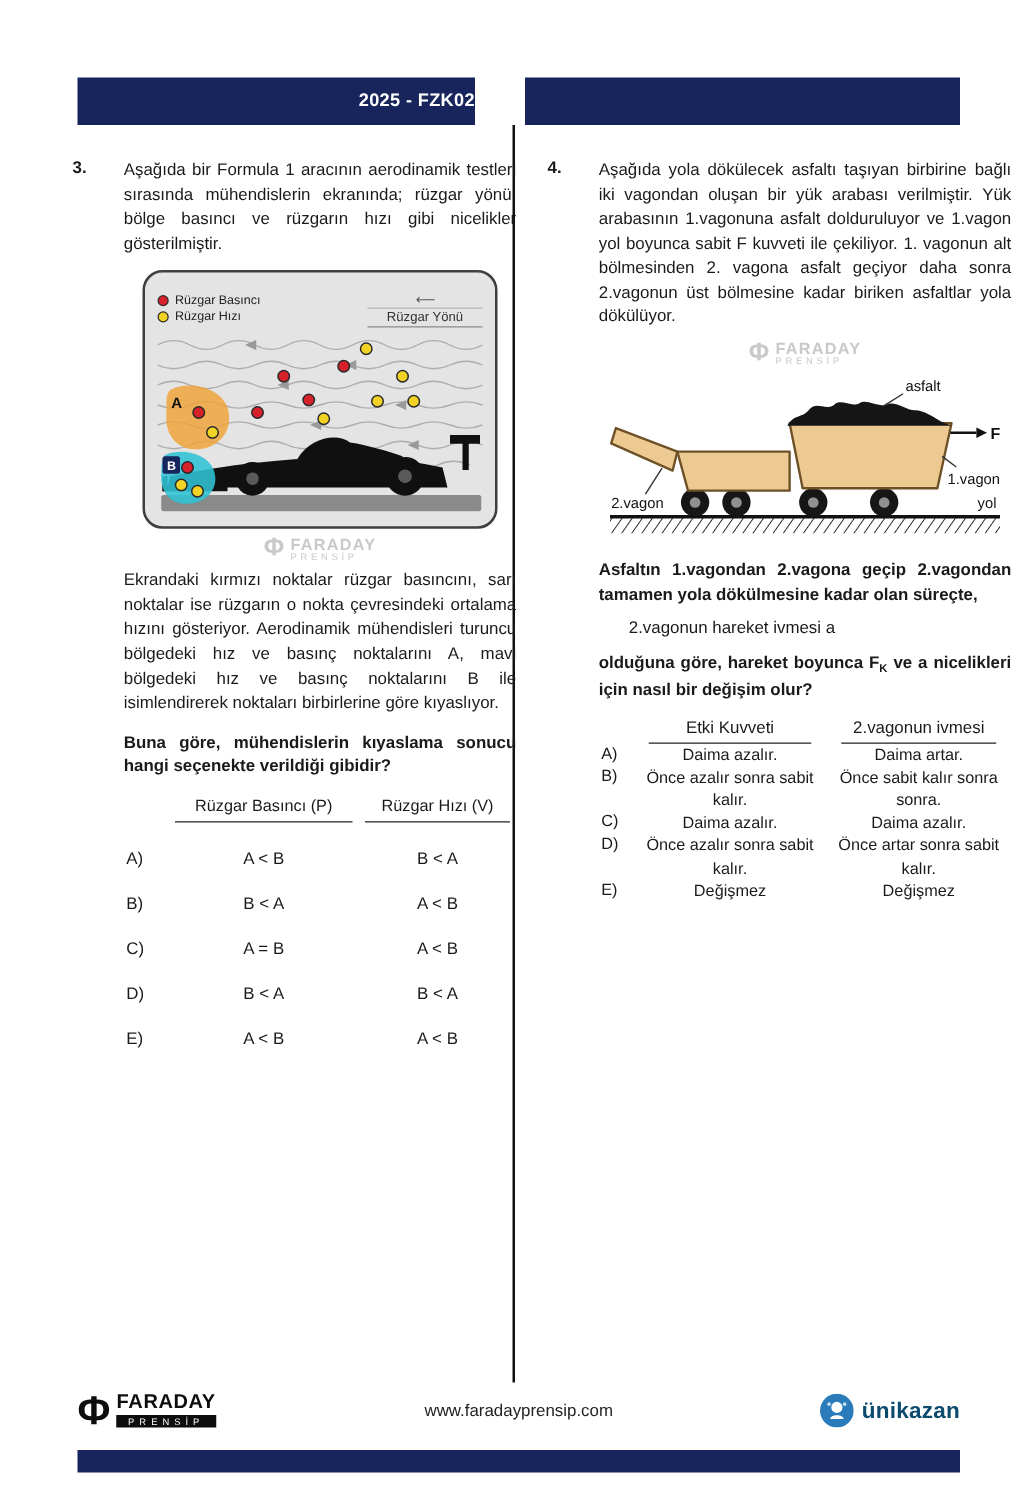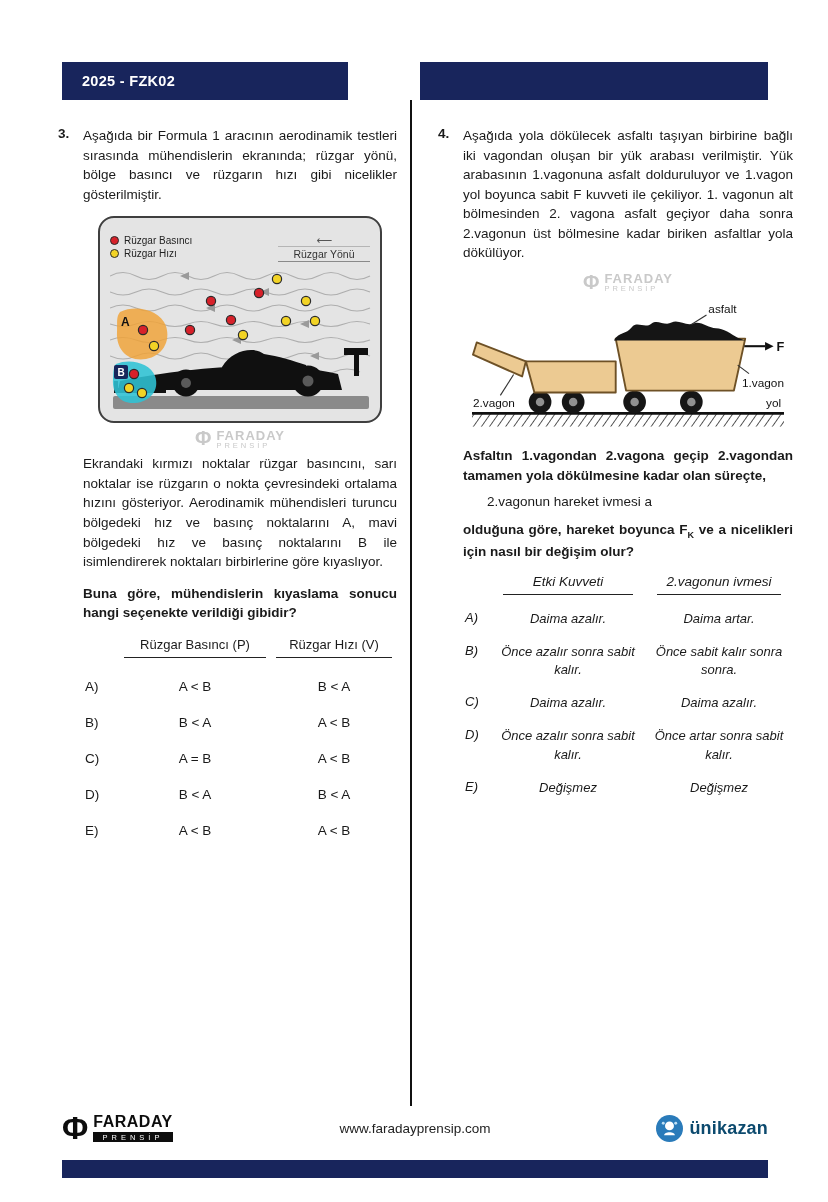--- a/index.html
+++ b/index.html
@@ -1,35 +1,35 @@
 <!DOCTYPE html>
 <html><head>
 <meta charset="utf-8">
 <style>
   * { box-sizing: border-box; margin: 0; padding: 0; }
   body { background: #ffffff; font-family: "Liberation Sans", sans-serif; }
   .page { position: relative; width: 828px; height: 1202px; background: #fff; overflow: hidden; color: #1a1a1a; }
 
   
-  .hdr-left  { position: absolute; left: 62px;  top: 62px; width: 286px; height: 38px; background: #18255c; display: flex; align-items: center; padding-left: 20px; }
+  .hdr-left  { position: absolute; left: 62px;  top: 62px; width: 318px; height: 38px; background: #18255c; display: flex; align-items: center; padding-left: 20px; justify-content: flex-end; }
   .hdr-right { position: absolute; left: 420px; top: 62px; width: 348px; height: 38px; background: #18255c; }
   .hdr-code  { color: #fff; font-weight: bold; font-size: 14.5px; letter-spacing: .3px; }
   .divider   { position: absolute; left: 410px; top: 100px; width: 2px; height: 1006px; background: #111; }
   .bottom-bar{ position: absolute; left: 62px; top: 1160px; width: 706px; height: 18px; background: #18255c; }
 
   
   .col { position: absolute; top: 126px; }
   .col-left  { left: 58px;  width: 338px; }
   .col-right { left: 438px; width: 330px; }
 
   .q { display: flex; gap: 7px; }
   .qnum { width: 18px; font-weight: bold; font-size: 13.5px; flex: 0 0 18px; }
   .text { font-size: 13.5px; line-height: 1.45; text-align: justify; }
   .bold { font-weight: bold; }
-  .qbody { flex: 1; }
+  .qbody { flex: 1; margin-left: 16px; }
   sub { font-size: 9px; }
 
   
   .wm { display: flex; align-items: center; justify-content: center; gap: 5px; color: #c9c9c9; margin: 4px 0; user-select: none; }
   .wm-phi { font-size: 20px; font-weight: bold; }
   .wm-stack { display: flex; flex-direction: column; line-height: 1; }
   .wm-name { font-weight: bold; font-size: 13px; letter-spacing: 1px; }
   .wm-sub  { font-size: 7.5px; letter-spacing: 3px; }
 
   
@@ -52,21 +52,21 @@
   .t3 .letter { text-align: left; padding-left: 2px; }
 
   
   .wagon-fig { width: 312px; margin: 2px auto 0; }
   .wagon-svg { display: block; width: 312px; height: 138px; }
 
   .items { padding-left: 24px; margin: 7px 0 8px; }
   .item { font-size: 13.5px; line-height: 1.5; }
 
   
-  .t4 { margin-top: 12px; display: grid; grid-template-columns: 28px 154px 148px; row-gap: 15px; font-size: 13px; align-items: start; font-style: italic; }
+  .t4 { margin-top: 12px; display: grid; grid-template-columns: 28px 154px 148px; font-size: 13px; align-items: start; }
   .t4 .hdr { text-align: center; font-size: 13.5px; padding-bottom: 5px; border-bottom: 1.4px solid #222; margin: 0 12px; }
   .t4 .cell { text-align: center; line-height: 1.4; }
   .t4 .letter { text-align: left; padding-left: 2px; }
 
   
   .footer { position: absolute; left: 62px; top: 1112px; width: 706px; display: grid; grid-template-columns: 1fr auto 1fr; align-items: center; }
   .flogo { display: flex; align-items: center; gap: 5px; justify-self: start; }
   .flogo-phi { font-size: 32px; font-weight: bold; color: #0d0d0d; line-height: 1; }
   .flogo-stack { display: flex; flex-direction: column; line-height: 1; }
   .flogo-name { font-weight: bold; font-size: 16px; letter-spacing: .5px; color: #0d0d0d; }

